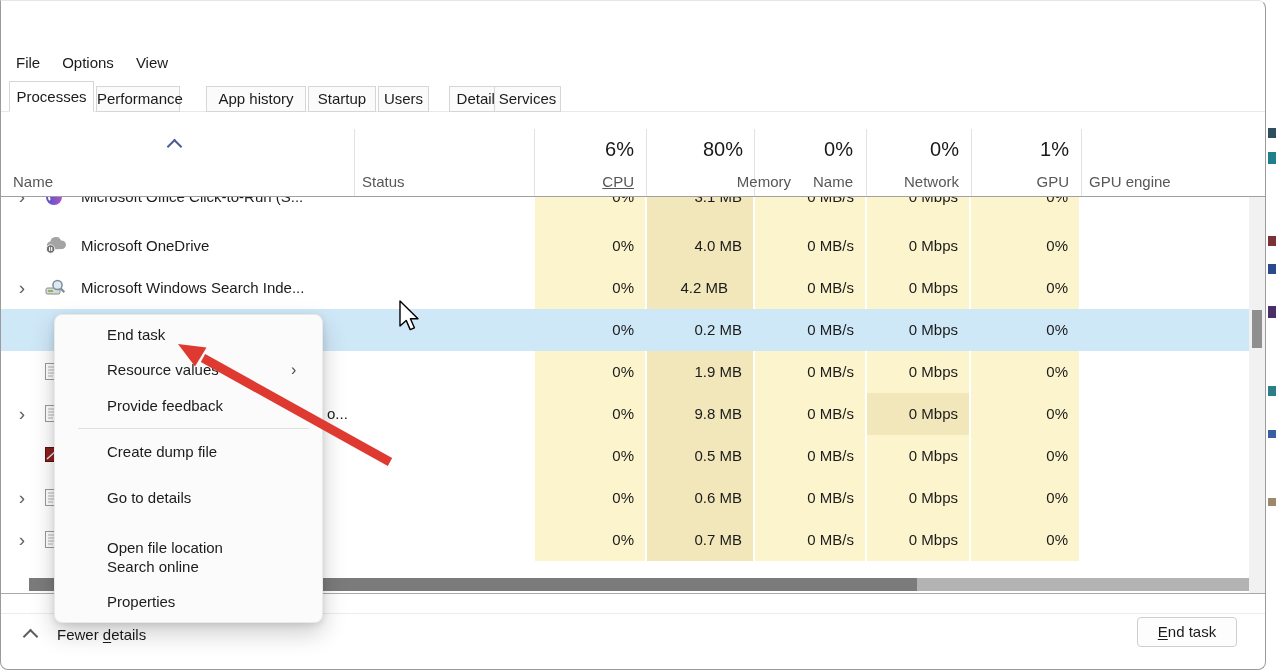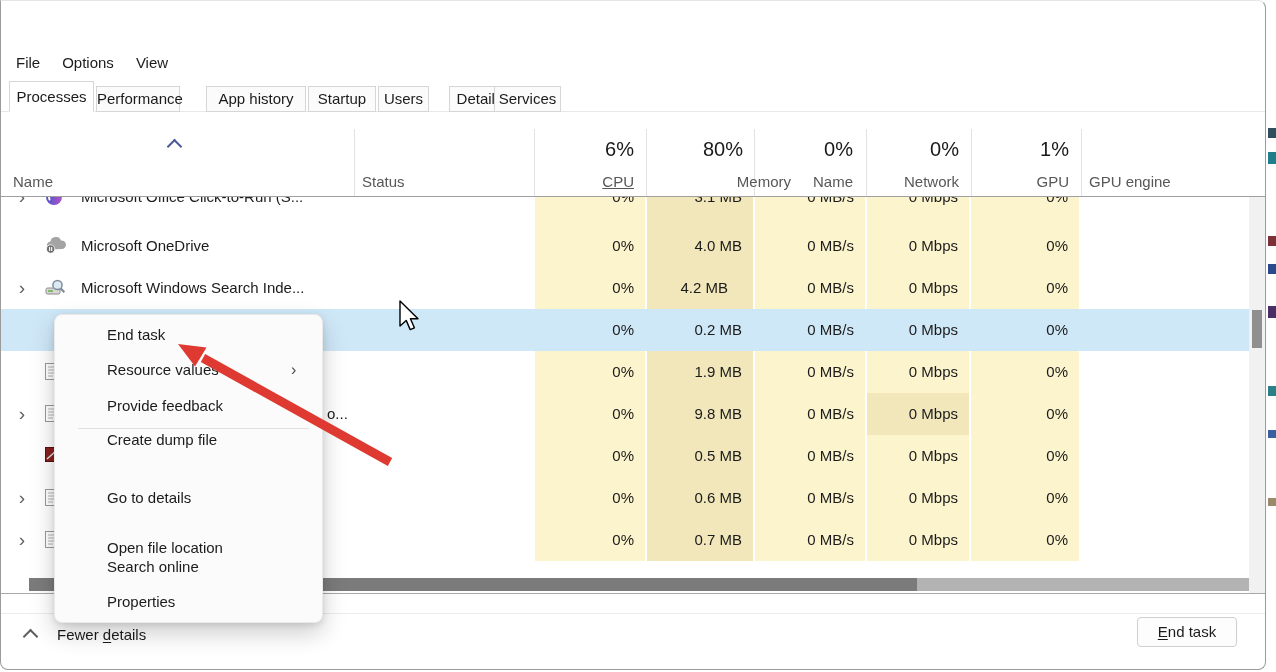--- a/index.html
+++ b/index.html
@@ -292,21 +292,21 @@
     <span class="foot-text"><span>Fewer </span><span class="uline">d</span><span>etails</span></span>
   </div>
   <div class="endtask-btn"><span class="uline">E</span><span>nd task</span></div>
 
   <div class="cmenu" id="cmenu">
       <div class="cmi" style="top: 9px;">End task</div>
       <div class="cmi" style="top: 44px;">Resource values</div>
       <span class="cmi-arrow" style="top: 44px;">›</span>
       <div class="cmi" style="top: 80px;">Provide feedback</div>
       <div class="cmsep" style="top: 113px;"></div>
-      <div class="cmi" style="top: 114px;">Create dump file</div>
+      <div class="cmi" style="top: 126px;">Create dump file</div>
       <div class="cmsep" style="top: 113px;"></div>
       <div class="cmi" style="top: 172px;">Go to details</div>
       <div class="cmi" style="top: 222px;">Open file location</div>
       <div class="cmi" style="top: 241px;">Search online</div>
       <div class="cmi" style="top: 276px;">Properties</div>
     </div>
 </div>
 
 <div id="frags">
     <div class="frag" style="left: 1268px; top: 128px; height: 10px; background: rgb(47, 79, 94); position: absolute; width: 8px;"></div>

